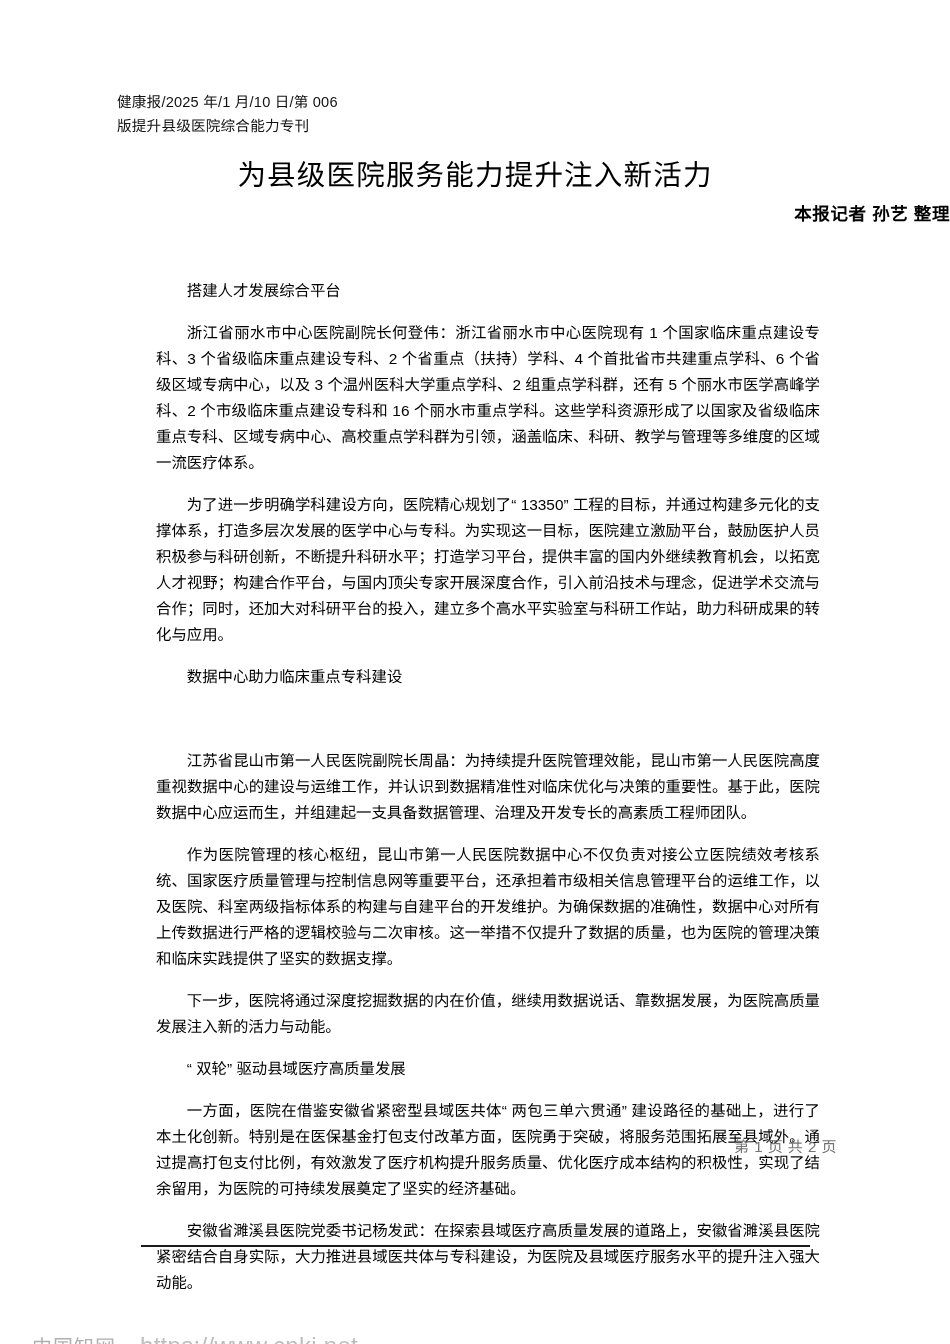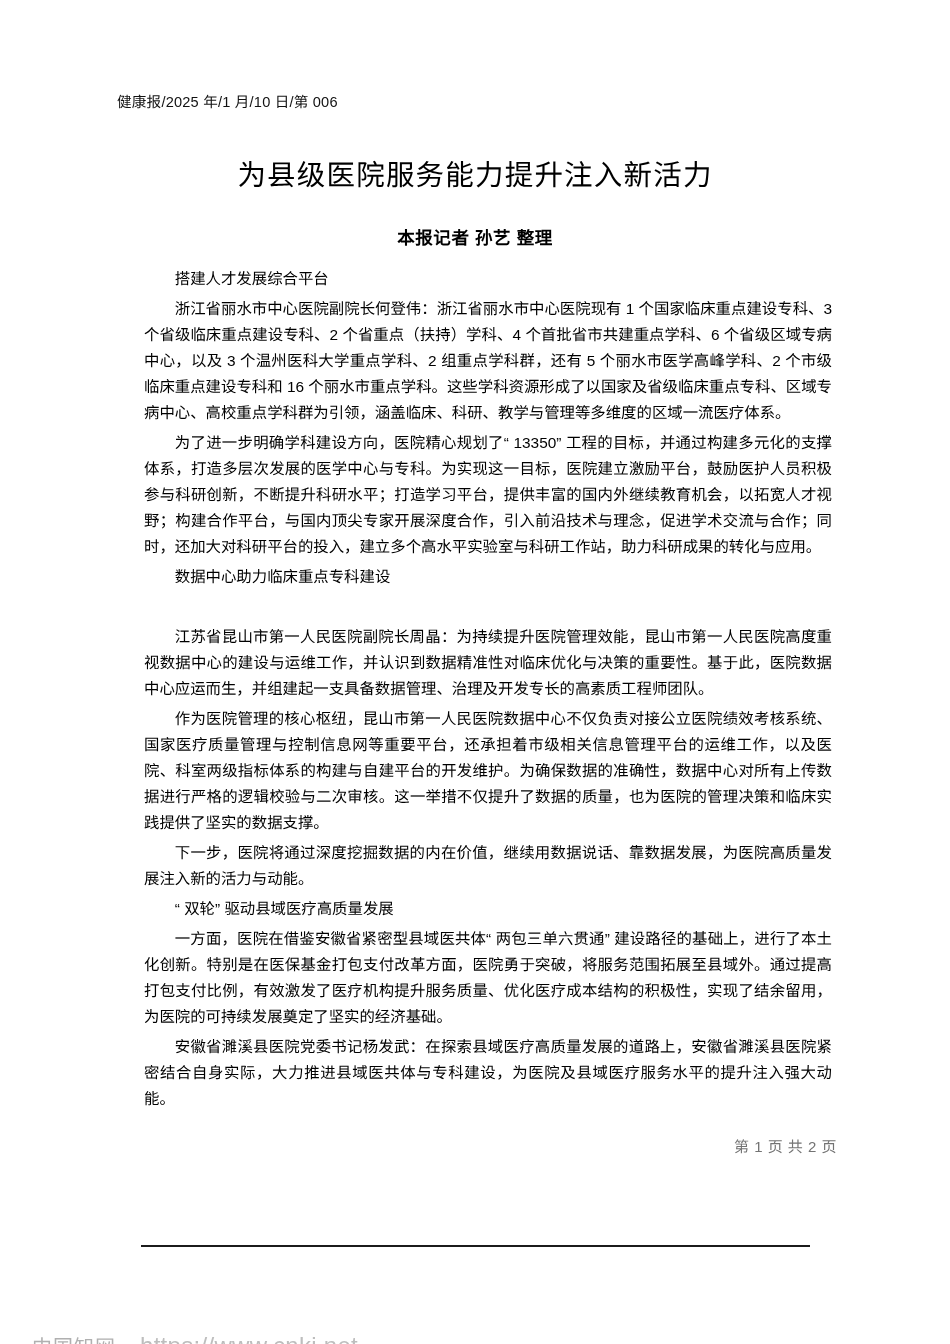--- a/index.html
+++ b/index.html
@@ -48,43 +48,43 @@
     font-weight: 400;
     letter-spacing: 1.2px;
     color: #000;
   }
 
   
   .byline {
     position: absolute;
     left: 0;
     right: 0;
-    top: 225px;
-    text-align: center;
+    top: 201px;
+    text-align: right;
     font-size: 17.5px;
     line-height: 26px;
     font-weight: 700;
     letter-spacing: 0.6px;
     color: #000;
   }
 
   
   .body-block {
     position: absolute;
     left: 140px;
     top: 262px;
     width: 696px;
     font-size: 15.4px;
     line-height: 26.0px;
     text-align: justify;
     text-justify: inter-ideograph;
     color: #000;
   }
   .body-block p {
-    margin: 4px;
+    margin: 16px;
     text-indent: 2em;
     text-align: justify;
     text-justify: inter-ideograph;
   }
   .spacer-line {
     height: 26px;
   }
 
   
   .page-indicator {
@@ -129,20 +129,21 @@
     color: #bdbdbd;
   }
 </style>
 </head>
 <body>
 
 <div class="page">
 
   <div class="source-line">
     <div>健康报/2025 年/1 月/10 日/第 006</div>
+    <div>版提升县级医院综合能力专刊</div>
   </div>
 
   <div class="doc-title">为县级医院服务能力提升注入新活力</div>
 
   <div class="byline">本报记者  孙艺  整理</div>
 
   <div class="body-block">
     <p>搭建人才发展综合平台</p>
     <p>浙江省丽水市中心医院副院长何登伟：浙江省丽水市中心医院现有 1 个国家临床重点建设专科、3 个省级临床重点建设专科、2 个省重点（扶持）学科、4 个首批省市共建重点学科、6 个省级区域专病中心，以及 3 个温州医科大学重点学科、2 组重点学科群，还有 5 个丽水市医学高峰学科、2 个市级临床重点建设专科和 16 个丽水市重点学科。这些学科资源形成了以国家及省级临床重点专科、区域专病中心、高校重点学科群为引领，涵盖临床、科研、教学与管理等多维度的区域一流医疗体系。</p>
     <p>为了进一步明确学科建设方向，医院精心规划了“ 13350” 工程的目标，并通过构建多元化的支撑体系，打造多层次发展的医学中心与专科。为实现这一目标，医院建立激励平台，鼓励医护人员积极参与科研创新，不断提升科研水平；打造学习平台，提供丰富的国内外继续教育机会，以拓宽人才视野；构建合作平台，与国内顶尖专家开展深度合作，引入前沿技术与理念，促进学术交流与合作；同时，还加大对科研平台的投入，建立多个高水平实验室与科研工作站，助力科研成果的转化与应用。</p>

